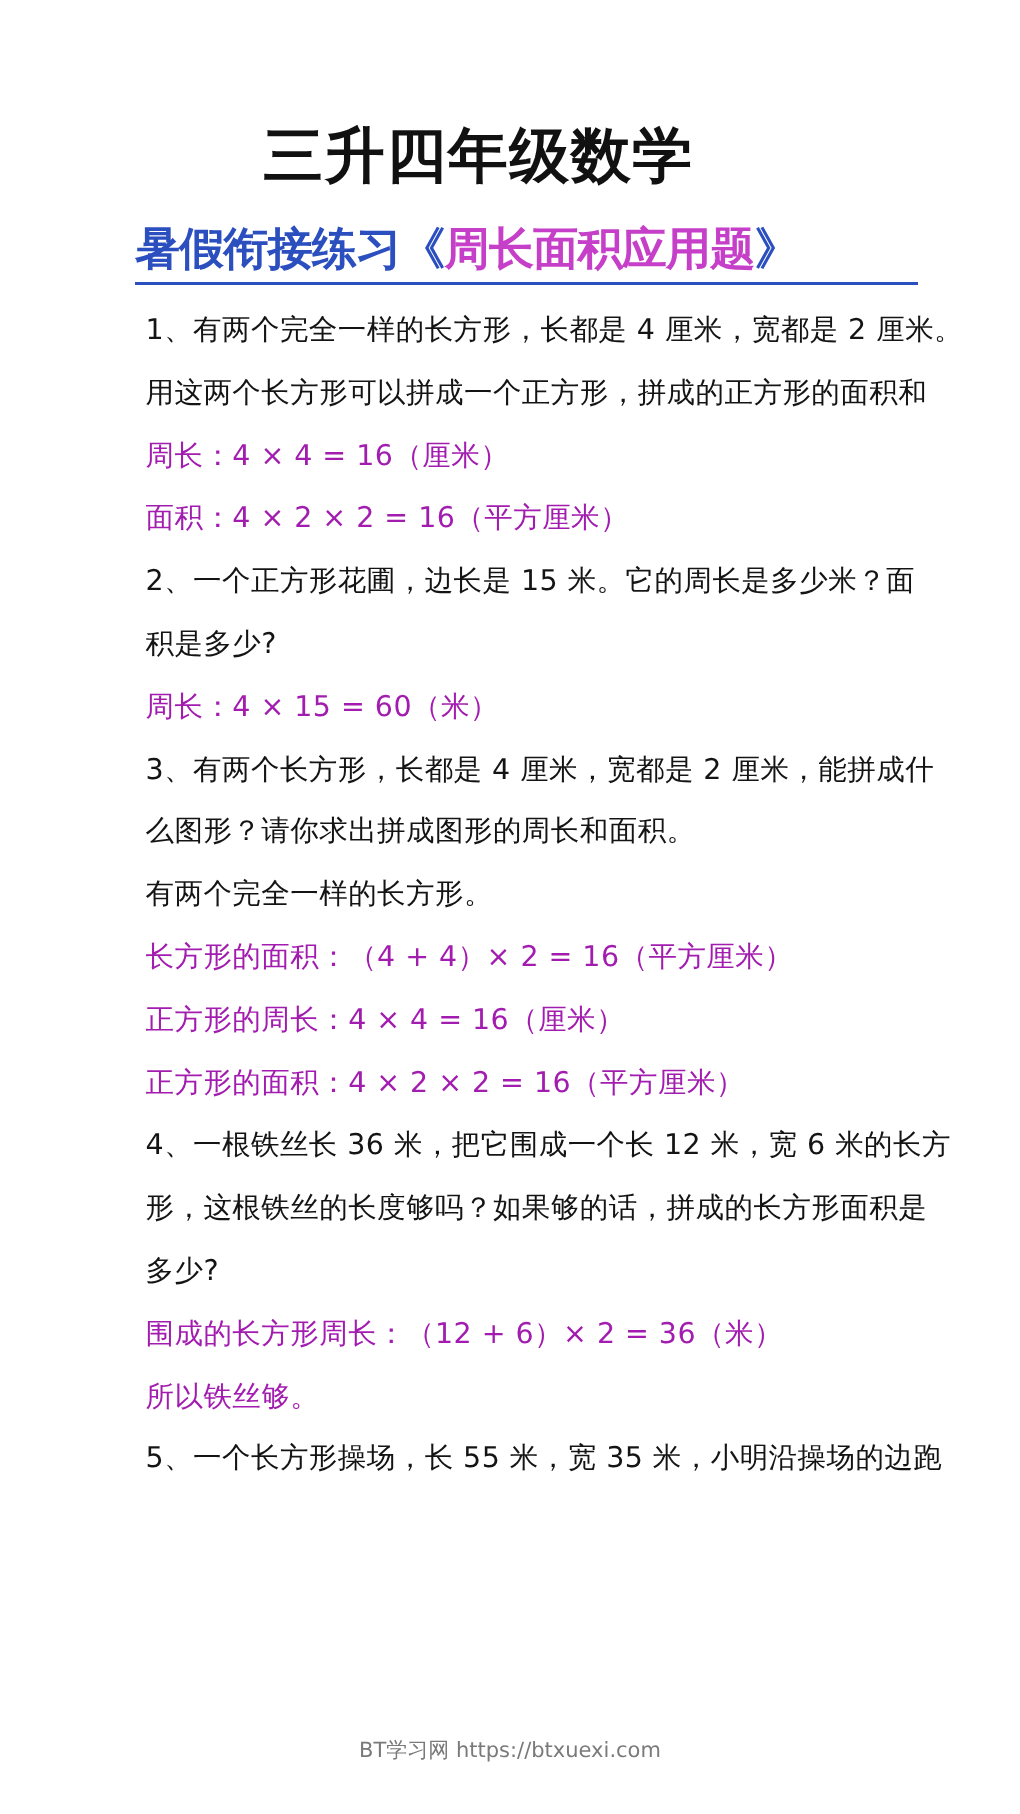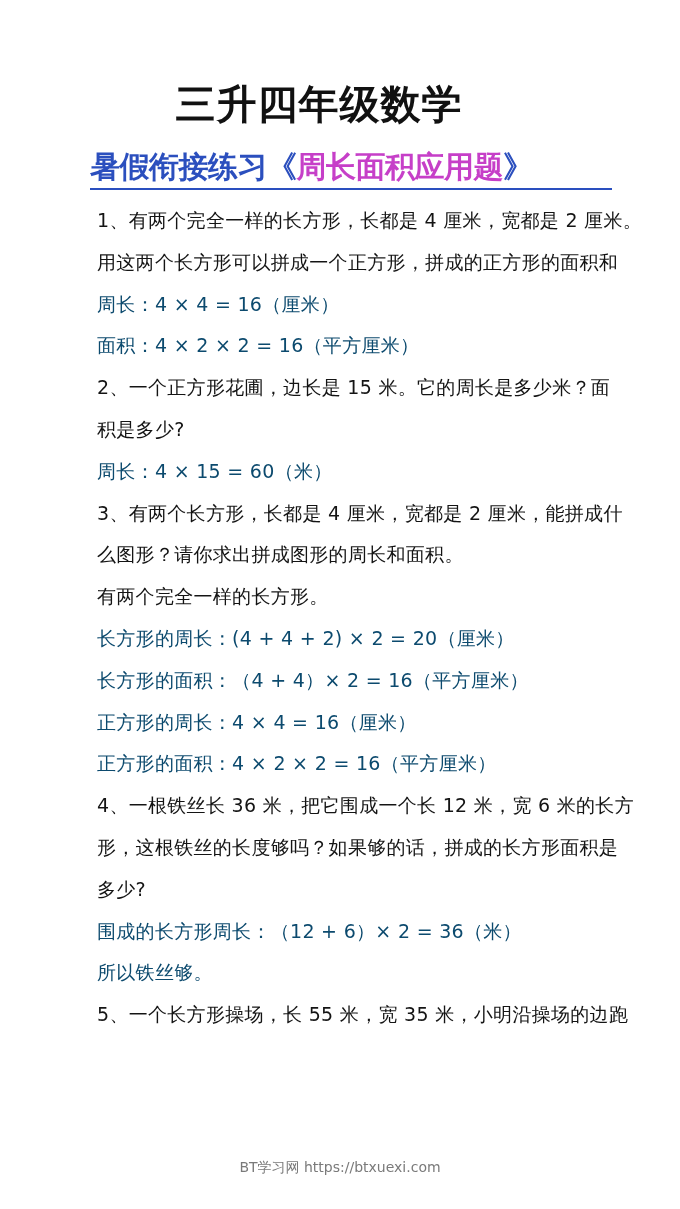--- a/index.html
+++ b/index.html
@@ -50,21 +50,21 @@
     margin-left: 40px;
   }
   .line {
     font-size: 19px;
     line-height: 41.8px;
     height: 41.8px;
     white-space: nowrap;
     letter-spacing: 0.3px;
   }
   .q { color: #141414; }
-  .a { color: #0c4a6e; }
+  .a { color: #a21caf; }
   .footer {
     position: absolute;
     top: 1157px;
     left: 0;
     width: 680px;
     text-align: center;
     font-size: 14px;
     color: #7a7a7a;
     line-height: 20px;
   }
@@ -90,21 +90,20 @@
   <div>
     <div class="line q">2、一个正方形花圃，边长是 15 米。它的周长是多少米？面</div>
     <div class="line q">积是多少?</div>
     <div class="line a">周长：4 × 15 = 60（米）</div>
   </div>
 
   <div>
     <div class="line q">3、有两个长方形，长都是 4 厘米，宽都是 2 厘米，能拼成什</div>
     <div class="line q">么图形？请你求出拼成图形的周长和面积。</div>
     <div class="line q">有两个完全一样的长方形。</div>
-    <div class="line a">长方形的周长：(4 + 4 + 2) × 2 = 20（厘米）</div>
     <div class="line a">长方形的面积：（4 + 4）× 2 = 16（平方厘米）</div>
     <div class="line a">正方形的周长：4 × 4 = 16（厘米）</div>
     <div class="line a">正方形的面积：4 × 2 × 2 = 16（平方厘米）</div>
   </div>
 
   <div>
     <div class="line q">4、一根铁丝长 36 米，把它围成一个长 12 米，宽 6 米的长方</div>
     <div class="line q">形，这根铁丝的长度够吗？如果够的话，拼成的长方形面积是</div>
     <div class="line q">多少?</div>
     <div class="line a">围成的长方形周长：（12 + 6）× 2 = 36（米）</div>

